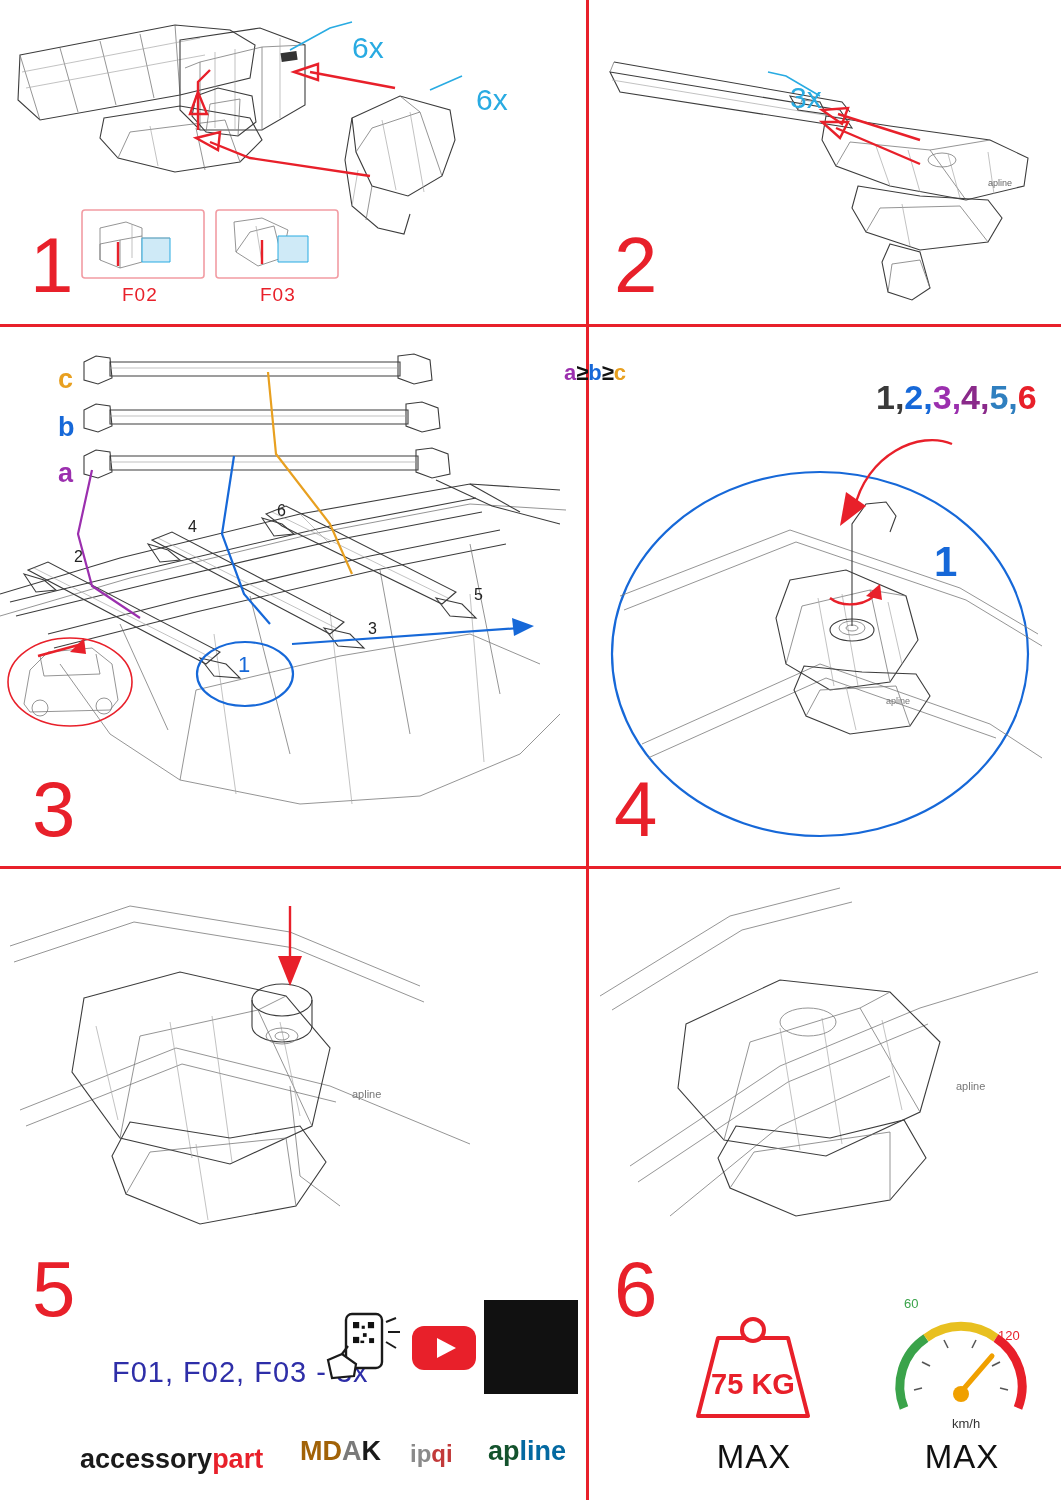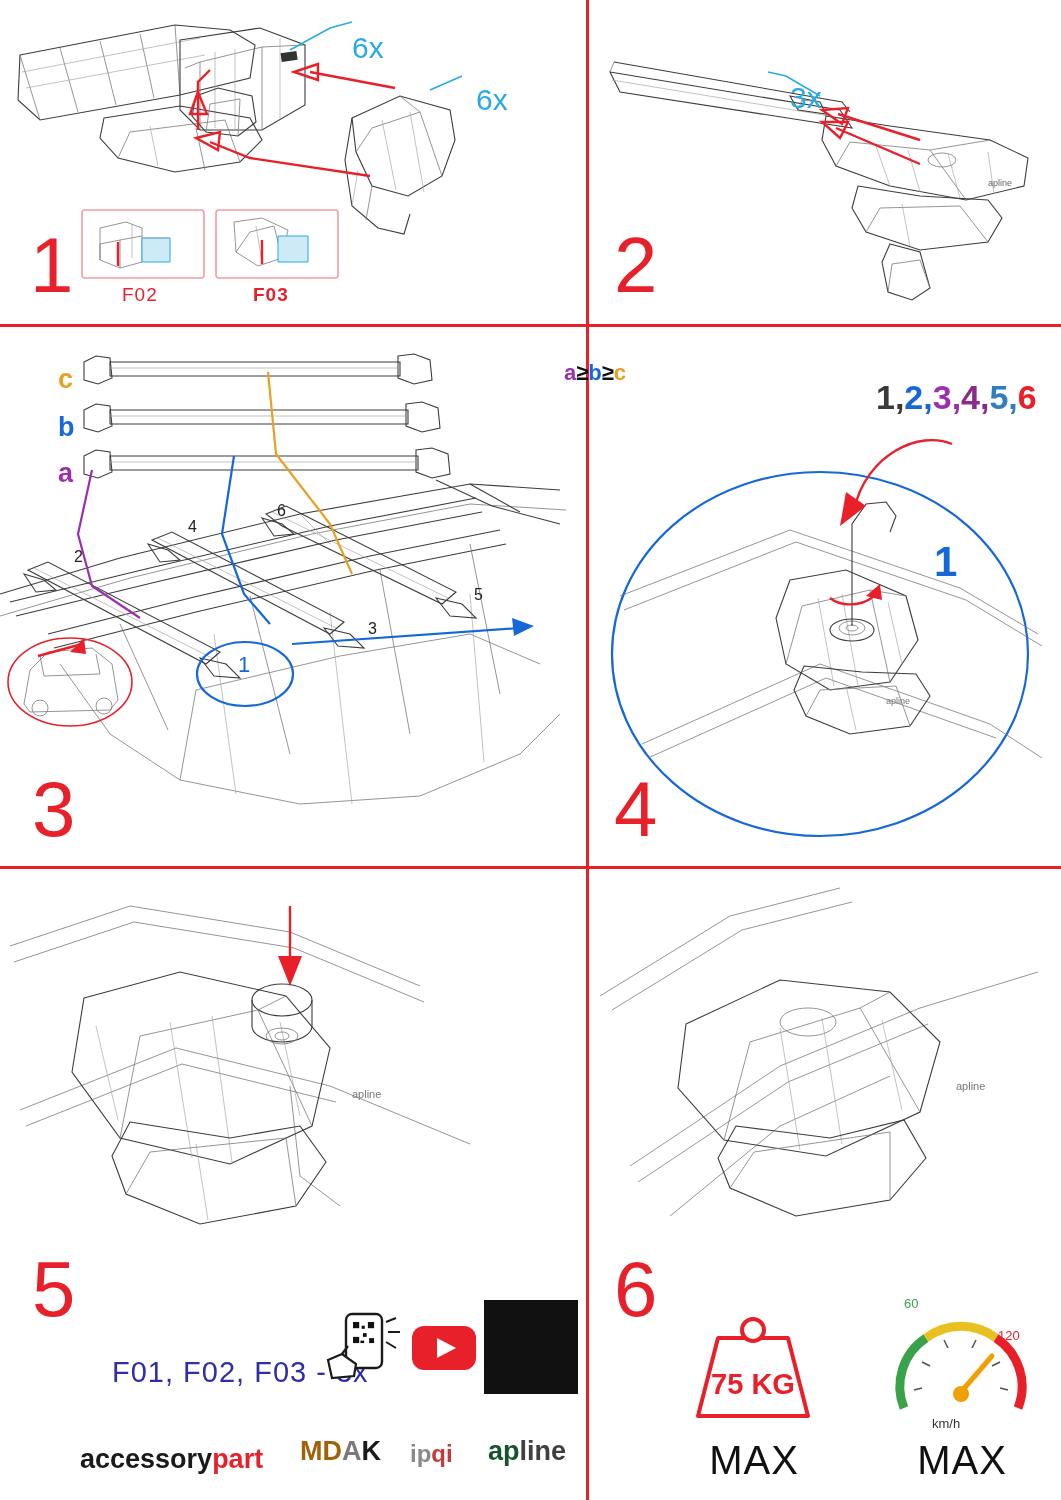--- a/index.html
+++ b/index.html
@@ -90,34 +90,35 @@
     letter-spacing: 1px;
   }
   .brand {
     position: absolute;
     font-size: 27px;
     color: #1a1a1a;
     font-weight: 600;
   }
   .maxtext {
     position: absolute;
-    font-size: 40px;
+    font-size: 33px;
     color: #111;
     letter-spacing: 1px;
   }
   .kgtext {
     position: absolute;
     color: #e8202a;
     font-size: 29px;
     font-weight: bold;
   }
   .kmh {
     position: absolute;
     font-size: 13px;
     color: #333;
+    margin-left: 20px;
   }
   .gaugeNum {
     position: absolute;
     font-size: 13px;
     text-align: center;
   }
   svg { overflow: visible; }
   .ln { fill: none; stroke: #3c3c3c; stroke-width: 1.1; }
   .lnThin { fill: none; stroke: #7a7a7a; stroke-width: .8; }
   .lnLight { fill: none; stroke: #a8a8a8; stroke-width: .7; }
@@ -200,21 +201,21 @@
     <path class="lnThin" d="M236 252 L250 232 L274 226 L282 258"></path>
     <path class="lnLight" d="M256 226 L262 262"></path>
     <path d="M278 236 L308 236 L308 262 L278 262 Z" fill="#cfeaf7" stroke="#29abe2" stroke-width="1"></path>
     <path class="arrowRed" d="M118 242 L118 266" stroke-width="1.6"></path>
     <path class="arrowRed" d="M262 240 L262 264" stroke-width="1.6"></path>
   </svg>
 
   <div class="qty" style="left:352px; top:4px;">6x</div>
   <div class="qty" style="left:476px; top:56px;">6x</div>
   <div class="partlabel" style="left:122px; top:284px;">F02</div>
-  <div class="partlabel" style="left:253px; top:284px;font-weight:bold;">F03</div>
+  <div class="partlabel" style="left:260px; top:284px;">F03</div>
   <div class="step-num" style="left:30px; top:226px;">1</div>
 
   <svg width="470" height="320" style="position:absolute;left:590px;top:0;">
 
     <path class="ln" d="M20 72 L250 110 L262 128 L30 92 Z"></path>
     <path class="lnLight" d="M22 80 L252 118"></path>
     <path class="ln" d="M24 62 L252 102 L260 112"></path>
     <path class="lnThin" d="M20 72 L24 62"></path>
 
     <path class="ln" d="M236 116 L300 126 L400 140 L438 158 L434 186 L376 200 L300 186 L246 166 L232 140 Z"></path>
@@ -497,21 +498,21 @@
       <rect x="80" y="72" width="5" height="5"></rect>
       <rect x="36" y="82" width="5" height="6"></rect>
     <rect x="48" y="84" width="9" height="5"></rect>
       <rect x="64" y="82" width="5" height="6"></rect>
       <rect x="78" y="82" width="8" height="6"></rect>
   </svg>
 
   <div class="brand" style="left:80px; top:1444px;"><span style="color:#1a1a1a">accessory</span><span style="color:#e8202a">part</span></div>
   <div class="brand" style="left:300px; top:1436px;"><span style="color:#a16207">MD</span><span style="color:#7a7a7a">A</span><span style="color:#1a1a1a">K</span></div>
   <div class="brand" style="left:410px; top:1440px; font-size:24px; color:#8a8a8a;"><span>ip</span><span style="color:#c23a3a">qi</span></div>
-  <div class="brand" style="left:488px; top:1436px;"><span style="color:#14532d">ap</span><span style="color:#404040">line</span></div>
+  <div class="brand" style="left:488px; top:1436px;"><span style="color:#14532d">ap</span><span style="color:#0369a1">line</span></div>
 
   <svg width="130" height="130" style="position:absolute;left:688px;top:1300px;">
     <path d="M30 38 L100 38 L120 116 L10 116 Z" fill="#ffffff" stroke="#e8202a" stroke-width="4" stroke-linejoin="round"></path>
     <circle cx="65" cy="30" r="11" fill="#ffffff" stroke="#e8202a" stroke-width="4"></circle>
   </svg>
   <div class="kgtext" style="left:706px; top:1368px; width:94px; text-align:center;">75 KG</div>
   <div class="maxtext" style="left:690px; top:1438px; width:128px; text-align:center;">MAX</div>
 
   <svg width="146" height="126" style="position:absolute;left:888px;top:1304px;">
     <path d="M16 104 A58 58 0 0 1 38 34" fill="none" stroke="#3aa34a" stroke-width="9"></path>

